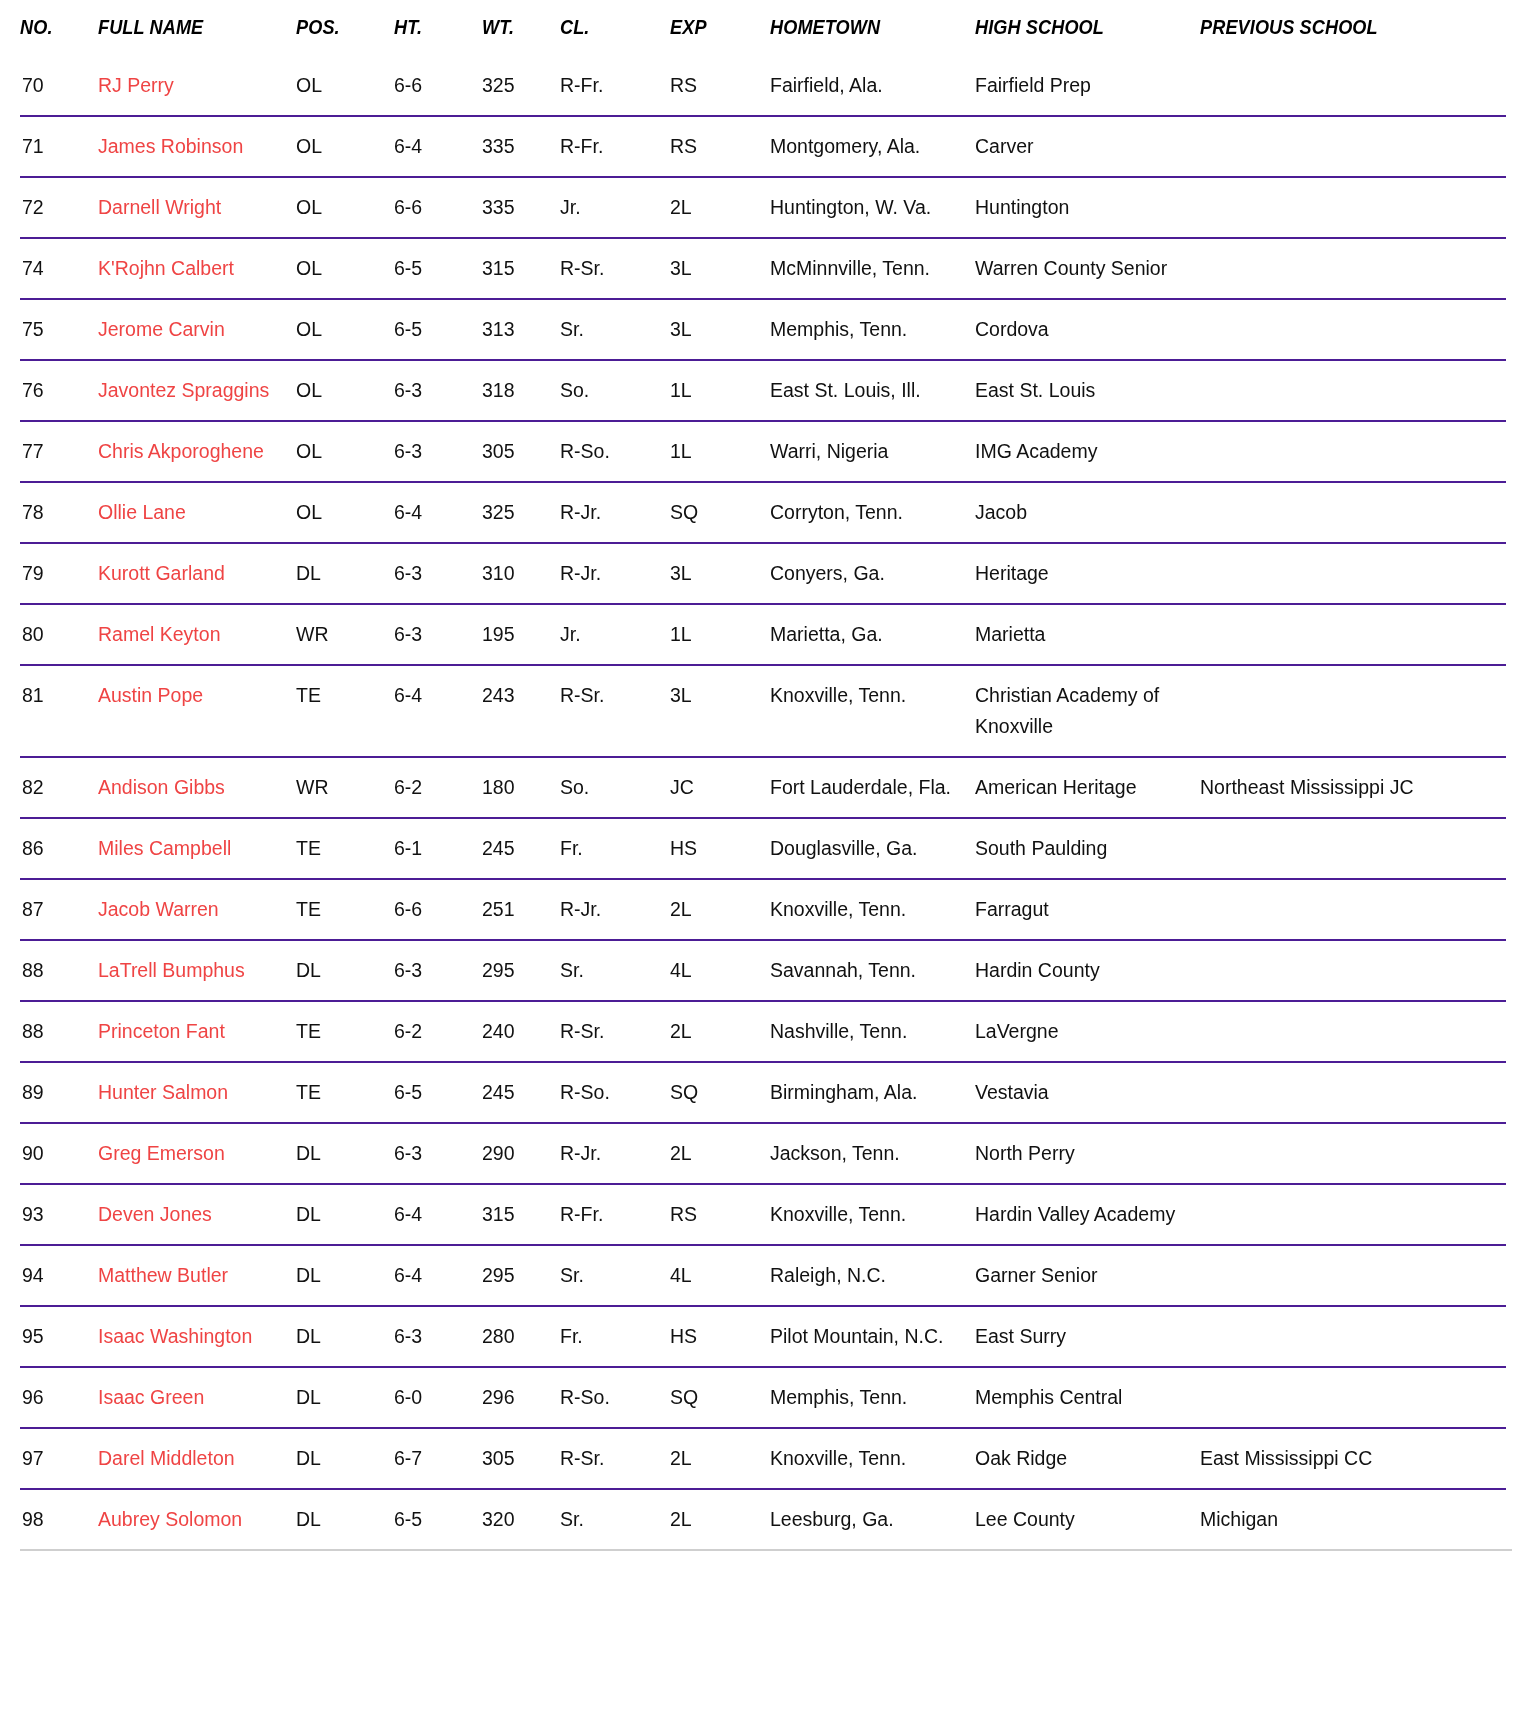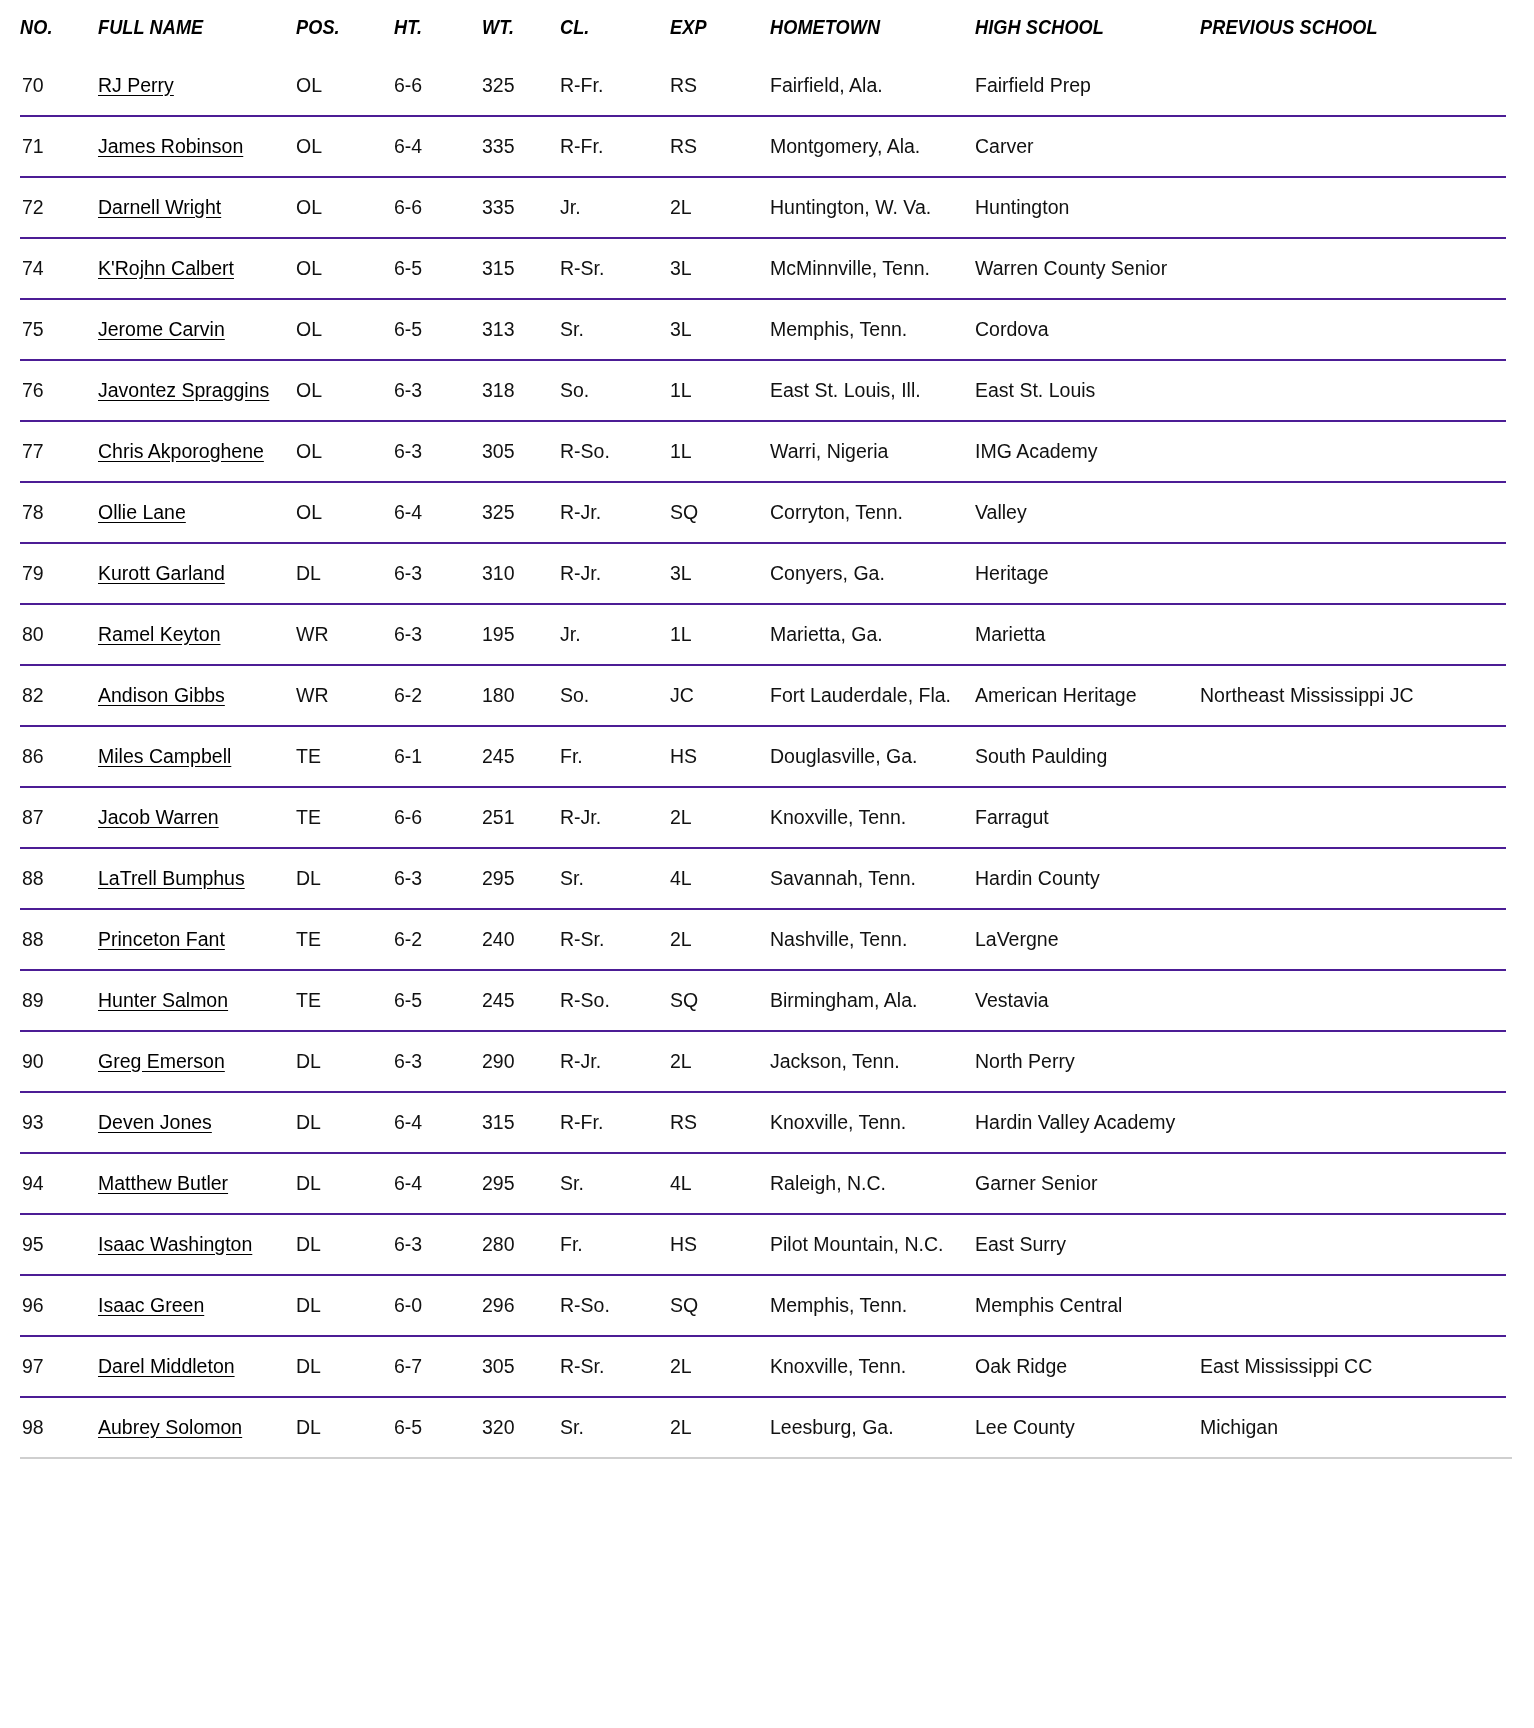--- a/index.html
+++ b/index.html
@@ -60,22 +60,21 @@
     font-size: 19.5px;
     line-height: 31px;
     padding: 14px 10px 14px 0;
     vertical-align: top;
     color: #111111;
   }
   tbody td.cell-no {
     padding-left: 2px;
   }
   tbody td.cell-name a {
-    color: #000000;
-    text-decoration: underline;
+    color: #ef4444;
     text-underline-offset: 3px;
     cursor: pointer;
   }
   tbody td.cell-name {
     padding-right: 26px;
   }
   tbody td.cell-home,
   tbody td.cell-hs {
     padding-right: 24px;
   }
@@ -203,21 +202,21 @@
         </tr>
         <tr>
           <td class="cell-no">78</td>
           <td class="cell-name"><a>Ollie Lane</a></td>
           <td class="cell-pos">OL</td>
           <td class="cell-ht">6-4</td>
           <td class="cell-wt">325</td>
           <td class="cell-cl">R-Jr.</td>
           <td class="cell-exp">SQ</td>
           <td class="cell-home">Corryton, Tenn.</td>
-          <td class="cell-hs">Valley</td>
+          <td class="cell-hs">Jacob</td>
           <td class="cell-prev"></td>
         </tr>
         <tr>
           <td class="cell-no">79</td>
           <td class="cell-name"><a>Kurott Garland</a></td>
           <td class="cell-pos">DL</td>
           <td class="cell-ht">6-3</td>
           <td class="cell-wt">310</td>
           <td class="cell-cl">R-Jr.</td>
           <td class="cell-exp">3L</td>
@@ -228,20 +227,32 @@
         <tr>
           <td class="cell-no">80</td>
           <td class="cell-name"><a>Ramel Keyton</a></td>
           <td class="cell-pos">WR</td>
           <td class="cell-ht">6-3</td>
           <td class="cell-wt">195</td>
           <td class="cell-cl">Jr.</td>
           <td class="cell-exp">1L</td>
           <td class="cell-home">Marietta, Ga.</td>
           <td class="cell-hs">Marietta</td>
+          <td class="cell-prev"></td>
+        </tr>
+        <tr>
+          <td class="cell-no">81</td>
+          <td class="cell-name"><a>Austin Pope</a></td>
+          <td class="cell-pos">TE</td>
+          <td class="cell-ht">6-4</td>
+          <td class="cell-wt">243</td>
+          <td class="cell-cl">R-Sr.</td>
+          <td class="cell-exp">3L</td>
+          <td class="cell-home">Knoxville, Tenn.</td>
+          <td class="cell-hs">Christian Academy of Knoxville</td>
           <td class="cell-prev"></td>
         </tr>
         <tr>
           <td class="cell-no">82</td>
           <td class="cell-name"><a>Andison Gibbs</a></td>
           <td class="cell-pos">WR</td>
           <td class="cell-ht">6-2</td>
           <td class="cell-wt">180</td>
           <td class="cell-cl">So.</td>
           <td class="cell-exp">JC</td>

